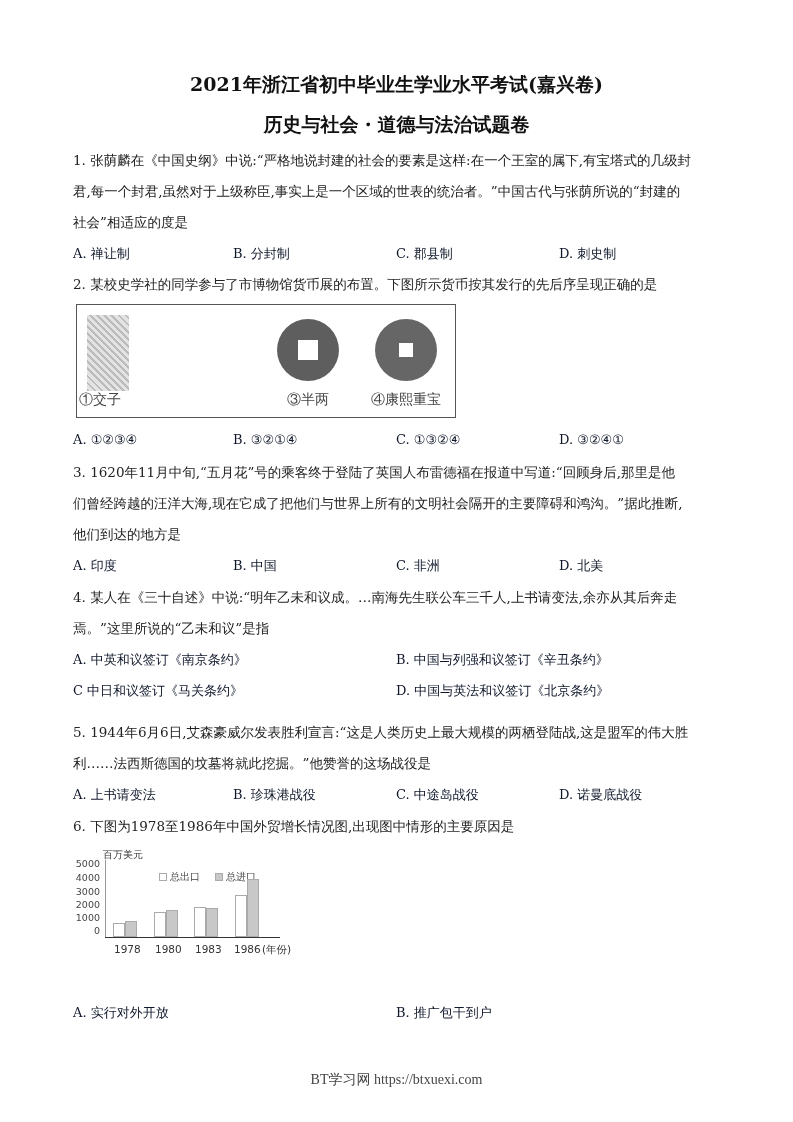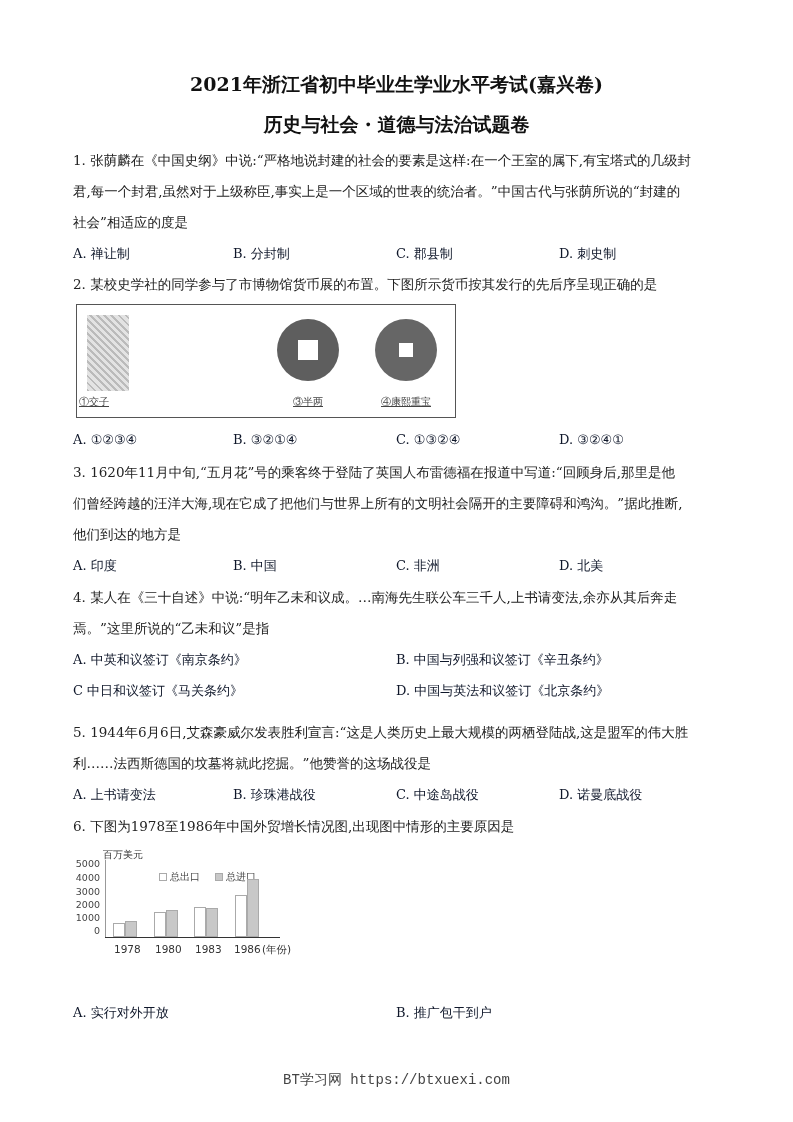--- a/index.html
+++ b/index.html
@@ -12,36 +12,36 @@
   .line { position: absolute; left: 73px; font-size: 13.5px; white-space: nowrap; color: #222; }
   .opt { position: absolute; font-size: 13px; white-space: nowrap; color: #0f172a; }
   .coinbox { position: absolute; left: 76px; top: 304px; width: 378px; height: 112px;
              border: 1px solid #555; background: #fff; }
   .coin-item { position: absolute; top: 6px; width: 90px; height: 100px; }
   .coin { position: absolute; top: 8px; left: 14px; width: 62px; height: 62px; border-radius: 50%; }
   .coin .hole { position: absolute; left: 21px; top: 21px; width: 20px; height: 20px; background: #fff; }
   .note { position: absolute; left: 10px; top: 4px; width: 42px; height: 76px;
           background: repeating-linear-gradient(45deg, #bbb 0 2px, #e3e3e3 2px 5px); }
   .coin-label { position: absolute; bottom: 2px; left: 0; width: 90px; text-align: center;
-                font-size: 10px; color: #444; text-decoration: underline; }
+                font-size: 14px; color: #444; }
   .chart { position: absolute; left: 70px; top: 848px; width: 230px; height: 110px; }
   .chart .ylabel { position: absolute; left: 33px; top: 0; font-size: 10px; color: #333;
                    font-family: "DejaVu Sans", sans-serif; }
   .chart .tick { position: absolute; left: 0; width: 30px; text-align: right; font-size: 9.5px; color: #444;
                  font-family: "DejaVu Sans", sans-serif; }
   .chart .yaxis { position: absolute; left: 35px; top: 12px; width: 1px; height: 78px; background: #999; }
   .chart .xaxis { position: absolute; left: 35px; top: 89px; width: 175px; height: 1px; background: #333; }
   .chart .bar { position: absolute; bottom: 21px; width: 12px; box-sizing: border-box; }
   .chart .bar.exp { background: #fff; border: 1px solid #aaa; }
   .chart .bar.imp { background: #c8c8c8; border: 1px solid #aaa; }
   .chart .xt { position: absolute; top: 95px; font-size: 10.5px; color: #333; font-family: "DejaVu Sans", sans-serif; }
   .chart .legend { position: absolute; top: 22px; font-size: 10px; color: #444; font-family: "DejaVu Sans", sans-serif; margin-left: 45px; }
   .chart .sw { display: inline-block; width: 6px; height: 6px; border: 1px solid #aaa; margin-right: 3px; vertical-align: middle; }
   .footer { position: absolute; top: 1071px; left: 0; width: 793px; text-align: center;
-            font-size: 14px; color: #444; font-family: Liberation Mono, monospace; }
+            font-size: 14px; color: #444; font-family: Liberation Serif, serif; }
 </style>
 </head>
 <body>
 
 <div class="title1">2021年浙江省初中毕业生学业水平考试(嘉兴卷)</div>
 <div class="title2">历史与社会・道德与法治试题卷</div>
 
 <div class="line" style="top:152px">1. 张荫麟在《中国史纲》中说:“严格地说封建的社会的要素是这样:在一个王室的属下,有宝塔式的几级封</div>
 <div class="line" style="top:183px">君,每一个封君,虽然对于上级称臣,事实上是一个区域的世表的统治者。”中国古代与张荫所说的“封建的</div>
 <div class="line" style="top:214px">社会”相适应的度是</div>

